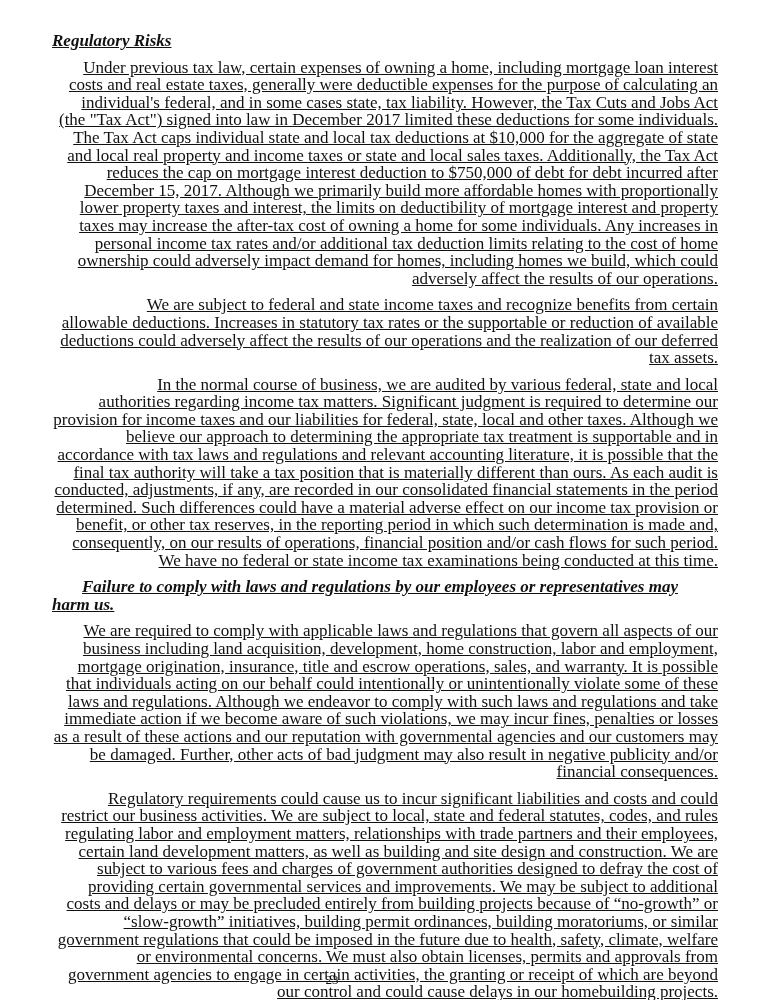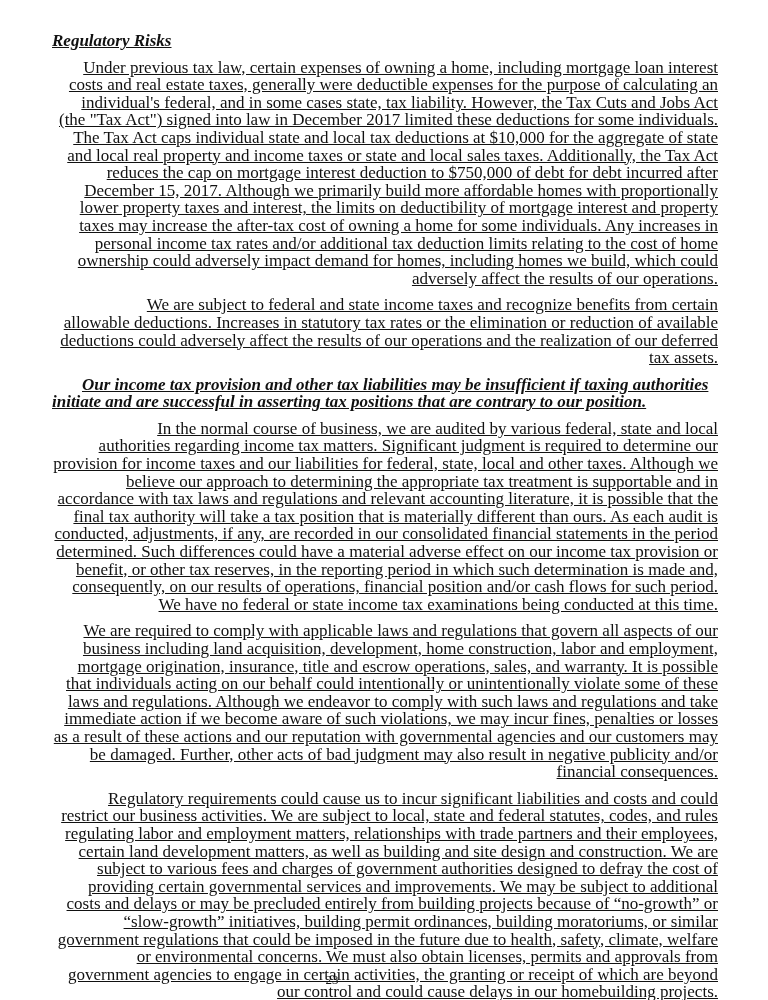--- a/index.html
+++ b/index.html
@@ -50,23 +50,23 @@
       font-family: "Liberation Serif", serif;
     }
   </style>
 </head>
 <body>
 
 <div class="page">
   <div class="section-title">Regulatory Risks</div>
 
   <div class="para">Under previous tax law, certain expenses of owning a home, including mortgage loan interest costs and real estate taxes, generally were deductible expenses for the purpose of calculating an individual's federal, and in some cases state, tax liability. However, the Tax Cuts and Jobs Act (the "Tax Act") signed into law in December 2017 limited these deductions for some individuals.  The Tax Act caps individual state and local tax deductions at $10,000 for the aggregate of state and local real property and income taxes or state and local sales taxes.  Additionally, the Tax Act reduces the cap on mortgage interest deduction to $750,000 of debt for debt incurred after December 15, 2017.  Although we primarily build more affordable homes with proportionally lower property taxes and interest, the limits on deductibility of mortgage interest and property taxes may increase the after-tax cost of owning a home for some individuals. Any increases in personal income tax rates and/or additional tax deduction limits relating to the cost of home ownership could adversely impact demand for homes, including homes we build, which could adversely affect the results of our operations.</div>
-  <div class="para">We are subject to federal and state income taxes and recognize benefits from certain allowable deductions.  Increases in statutory tax rates or the elimination or reduction of available deductions could adversely affect the results of our operations and the realization of our deferred tax assets.</div>
+  <div class="para">We are subject to federal and state income taxes and recognize benefits from certain allowable deductions.  Increases in statutory tax rates or the supportable or reduction of available deductions could adversely affect the results of our operations and the realization of our deferred tax assets.</div>
 
-  <div class="subheading">Our income tax provision and other tax liabilities may be insufficient if taxing authorities initiate and are successful in asserting tax positions that are contrary to our position.</div>
   <div class="para">In the normal course of business, we are audited by various federal, state and local authorities regarding income tax matters. Significant judgment is required to determine our provision for income taxes and our liabilities for federal, state, local and other taxes. Although we believe our approach to determining the appropriate tax treatment is supportable and in accordance with tax laws and regulations and relevant accounting literature, it is possible that the final tax authority will take a tax position that is materially different than ours. As each audit is conducted, adjustments, if any, are recorded in our consolidated financial statements in the period determined. Such differences could have a material adverse effect on our income tax provision or benefit, or other tax reserves, in the reporting period in which such determination is made and, consequently, on our results of operations, financial position and/or cash flows for such period. We have no federal or state income tax examinations being conducted at this time.</div>
 
+  <div class="subheading">Failure to comply with laws and regulations by our employees or representatives may harm us.</div>
   <div class="para">We are required to comply with applicable laws and regulations that govern all aspects of our business including land acquisition, development, home construction, labor and employment, mortgage origination, insurance, title and escrow operations, sales, and warranty. It is possible that individuals acting on our behalf could intentionally or unintentionally violate some of these laws and regulations. Although we endeavor to comply with such laws and regulations and take immediate action if we become aware of such violations, we may incur fines, penalties or losses as a result of these actions and our reputation with governmental agencies and our customers may be damaged. Further, other acts of bad judgment may also result in negative publicity and/or financial consequences.</div>
 
   <div class="para">Regulatory requirements could cause us to incur significant liabilities and costs and could restrict our business activities. We are subject to local, state and federal statutes, codes, and rules regulating labor and employment matters, relationships with trade partners and their employees, certain land development matters, as well as building and site design and construction. We are subject to various fees and charges of government authorities designed to defray the cost of providing certain governmental services and improvements. We may be subject to additional costs and delays or may be precluded entirely from building projects because of “no-growth” or “slow-growth” initiatives, building permit ordinances, building moratoriums, or similar government regulations that could be imposed in the future due to health, safety, climate, welfare or environmental concerns. We must also obtain licenses, permits and approvals from government agencies to engage in certain activities, the granting or receipt of which are beyond our control and could cause delays in our homebuilding projects.</div>
 </div>
 
 <div class="page-number">23</div>
 
 </body></html>

